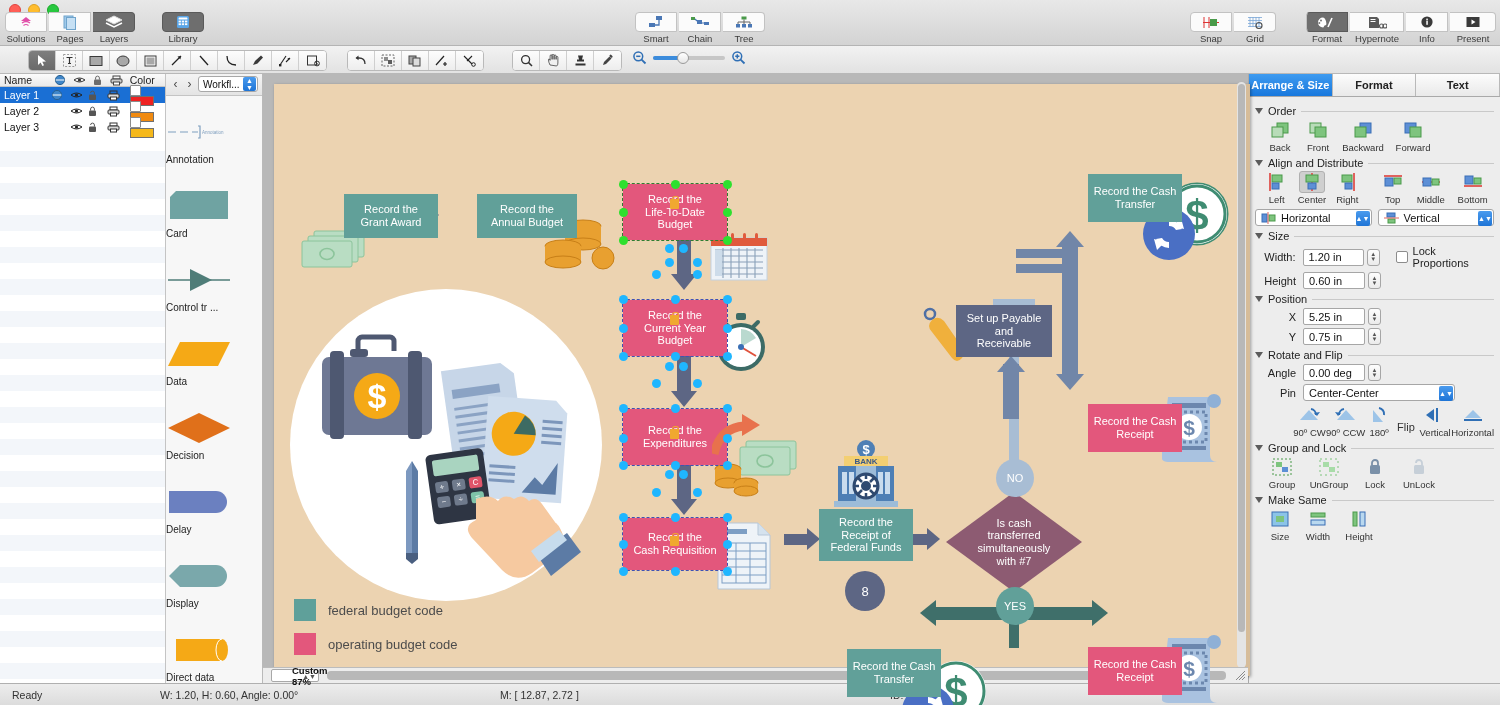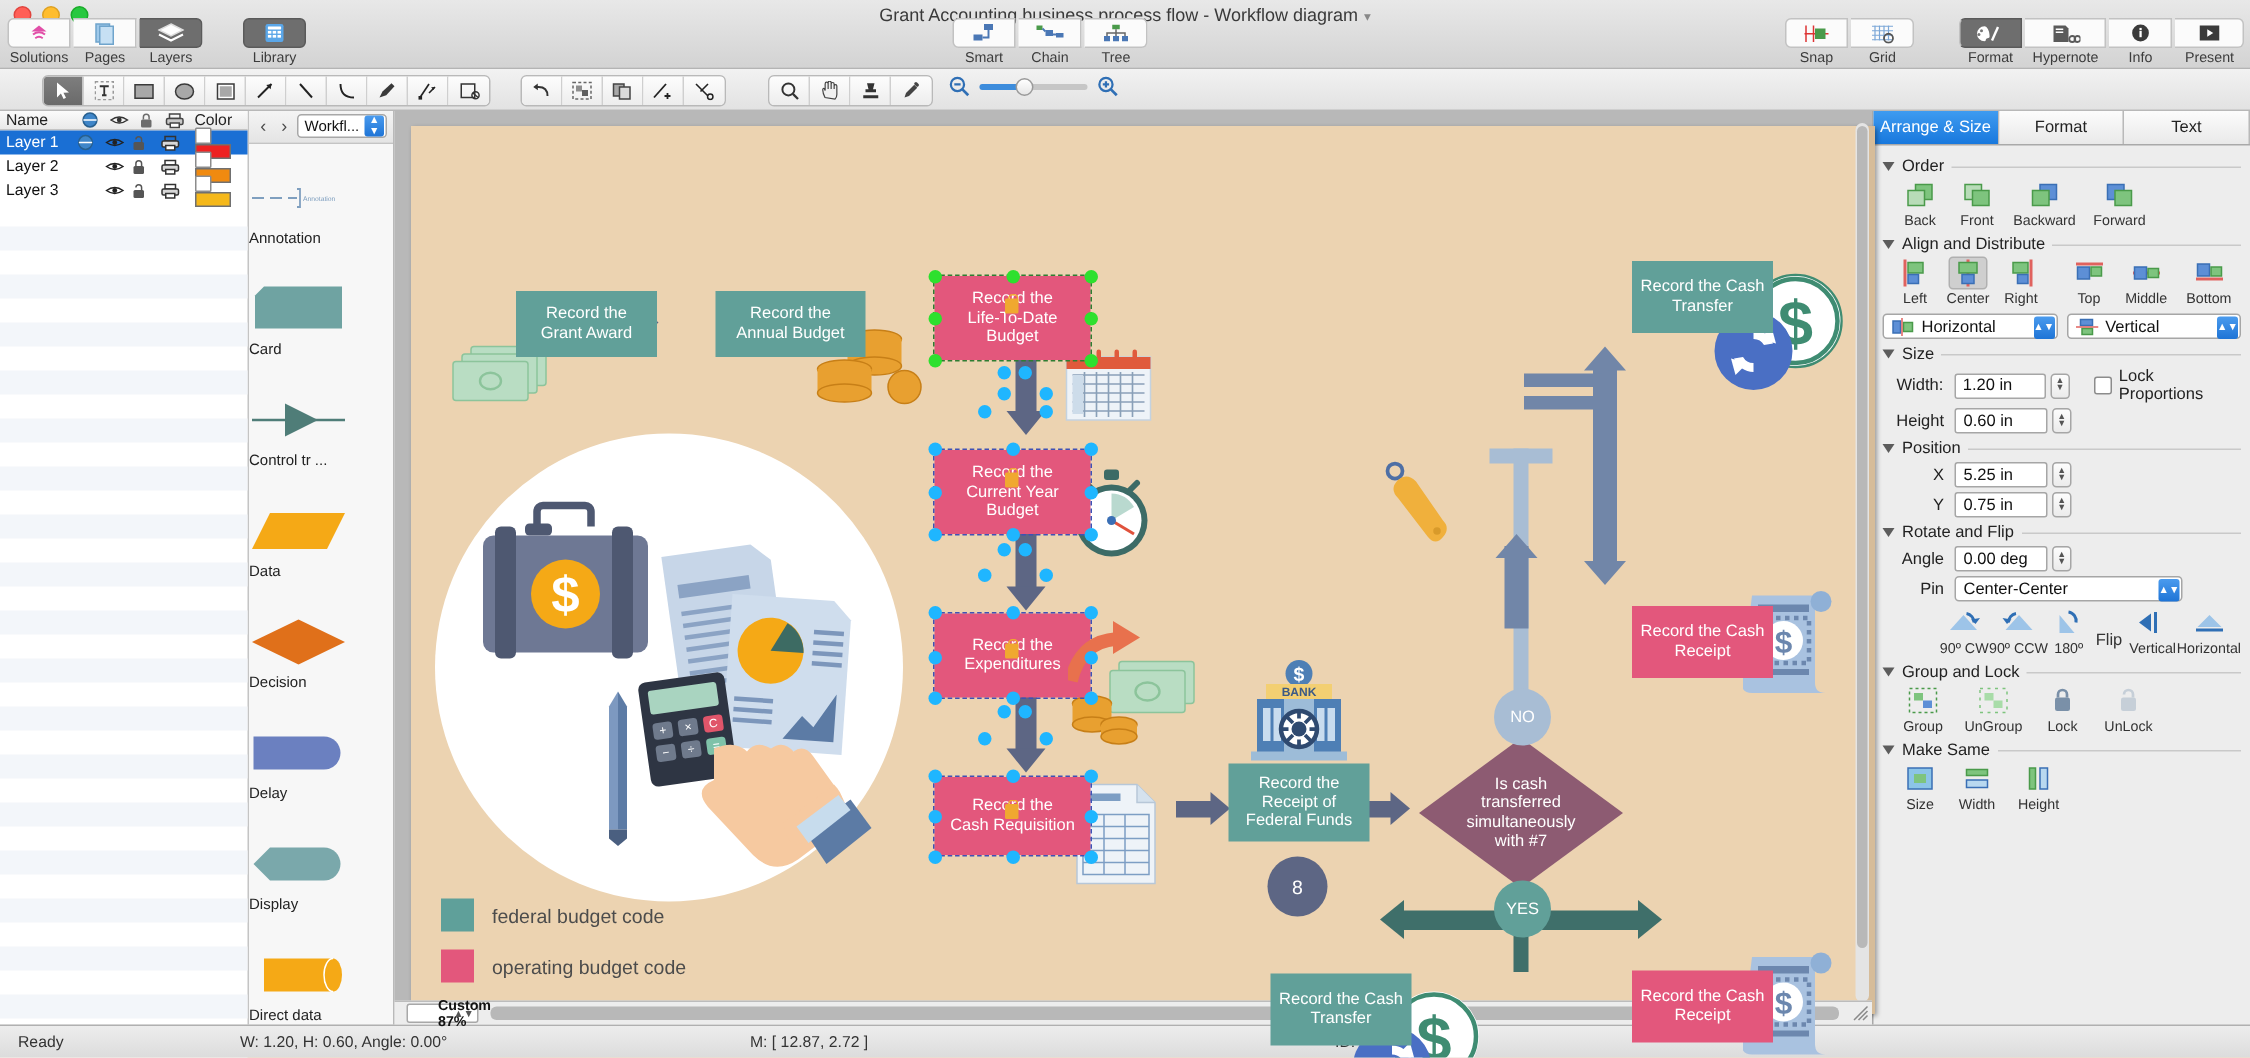--- a/index.html
+++ b/index.html
@@ -141,21 +141,21 @@
   .arrow { position:absolute; background:#5d6684; z-index:2; }
   .legend { position:absolute; z-index:5; font-size:13px; color:#4c4c4c; }
   .legend .row { display:flex; align-items:center; gap:12px; margin-bottom:12px; }
   .legend .sw { width:22px; height:22px; }
 
   
   .rightcol { width:252px; flex:0 0 252px; background:#ededed; border-left:1px solid #a9a9a9;
     display:flex; flex-direction:column; }
   .rtabs { display:flex; height:23px; border-bottom:1px solid #a9a9a9; }
   .rtab { flex:1; display:flex; align-items:center; justify-content:center; font-size:11px;
-    background:linear-gradient(#fcfcfc,#e9e9e9); border-right:1px solid #b9b9b9; color:#222; }
+    background:linear-gradient(#fcfcfc,#e9e9e9); border-right:1px solid #b9b9b9; color:#222;font-weight:bold; }
   .rtab.active { background:linear-gradient(#3e9bf0,#1878dd); color:#fff; }
   .rbody { flex:1 1 auto; padding:4px 6px 0 6px; overflow:hidden; }
   .sec-head { display:flex; align-items:center; gap:5px; font-size:11px; color:#222; margin:4px 0 2px 0; }
   .tri { width:0; height:0; border-left:4.5px solid transparent; border-right:4.5px solid transparent; border-top:6px solid #5c5c5c; }
   .sec-rule { flex:1; height:1px; background:#c9c9c9; }
   .icorow { display:flex; justify-content:flex-start; }
   .icobtn { width:38px; display:flex; flex-direction:column; align-items:center; gap:1px; }
   .icobtn .gl { width:26px; height:22px; display:flex; align-items:center; justify-content:center; border-radius:3px;}
   .icobtn .gl.pressed { background:#cfcfcf; border:1px solid #b0b0b0; }
   .icobtn span { font-size:9.5px; color:#333; white-space:nowrap; }
@@ -183,23 +183,20 @@
 <body>
 
 <div class="app">
 
   <div class="titlebar">
     <div class="traffic">
       <div class="tl r"></div>
       <div class="tl y"></div>
       <div class="tl g"></div>
     </div>
-    <div class="doc-title">
-      <span>Grant Accounting business process flow - Workflow diagram</span><span class="caret">▾</span>
-    </div>
 
     <div class="tb-group seg" style="left:4px;">
       <div class="tb-btn">
         <div class="tb-ico">
           <svg width="16" height="14" viewBox="0 0 16 14">
               <path d="M8 2 L13 6 L3 6 Z" fill="#e14fa8"></path>
               <path d="M4 8 q4 -3 8 0" stroke="#e14fa8" stroke-width="1.4" fill="none"></path>
               <path d="M5.5 10.5 q2.5 -2 5 0" stroke="#e14fa8" stroke-width="1.2" fill="none"></path>
             </svg>
         </div>
@@ -1032,20 +1029,23 @@
         <div class="diamond" style="left:672px;top:408px;width:136px;height:100px;">
           <span style="width:110px">Is cash<br>transferred<br>simultaneously<br>with #7</span>
         </div>
         <div class="circlebadge" style="left:722px;top:375px;width:38px;height:38px;background:#a8bdd4;">
           <span>NO</span>
         </div>
         <div class="circlebadge" style="left:722px;top:503px;width:38px;height:38px;background:#61a099;">
           <span>YES</span>
         </div>
 
+        <div class="node slate" style="left:682px;top:221px;width:96px;height:52px;">
+          <span>Set up Payable<br>and<br>Receivable</span>
+        </div>
 
         <div style="position:absolute;left:648px;top:222px;z-index:2;">
           <svg width="48" height="60" viewBox="0 0 48 60">
               <circle cx="8" cy="8" r="5" fill="none" stroke="#4e6fa5" stroke-width="2.5"></circle>
               <path d="M10 14 q-6 6 0 12 l20 26 q5 6 10 0 q5 -6 0 -11 L22 15 q-6 -6 -12 -1z" fill="#f0b03c"></path>
               <circle cx="36" cy="48" r="2.5" fill="#d89a2a"></circle>
             </svg>
         </div>
 
         <div class="node teal" style="left:814px;top:90px;width:94px;height:48px;">

